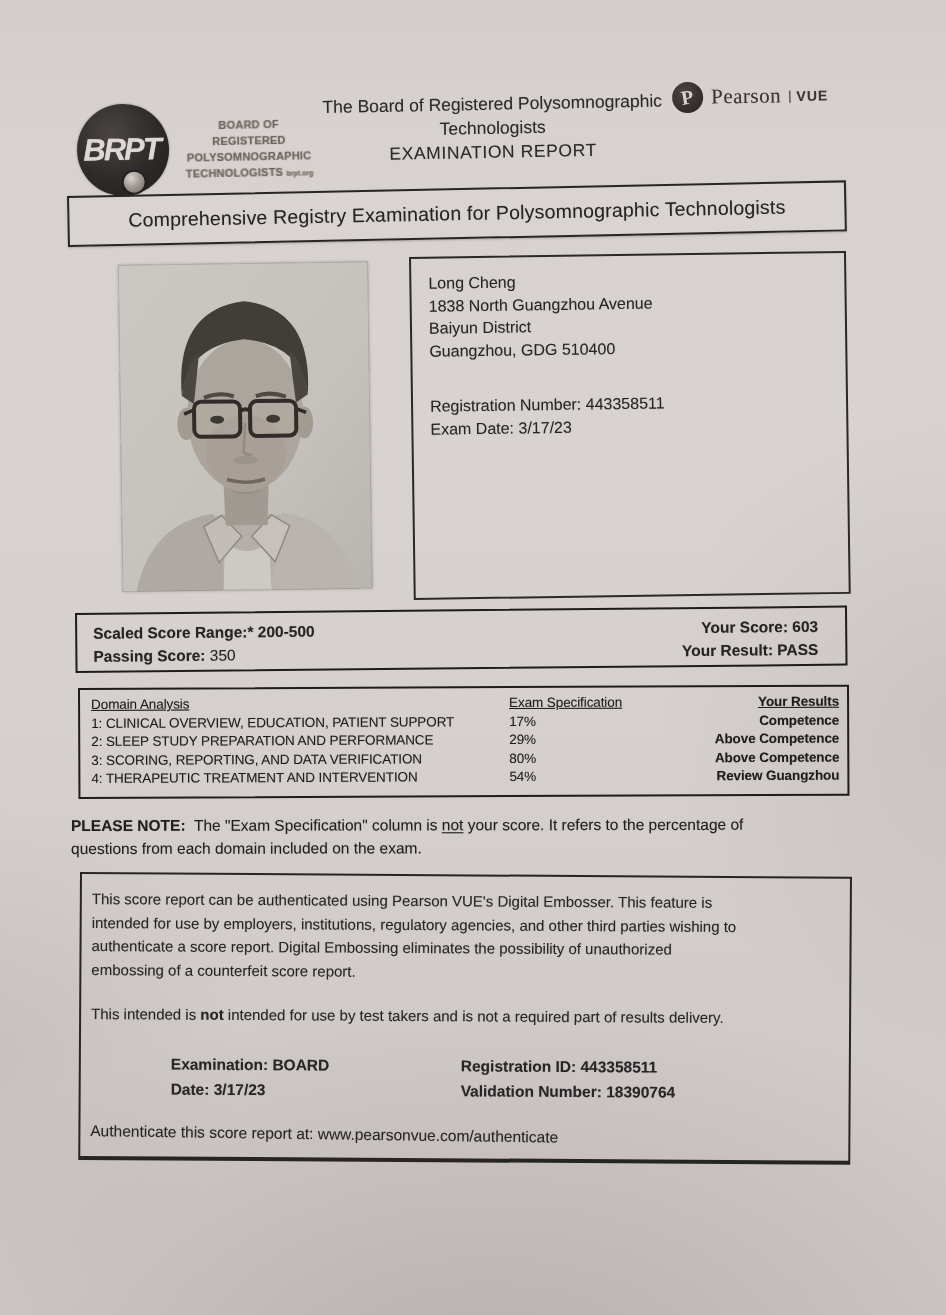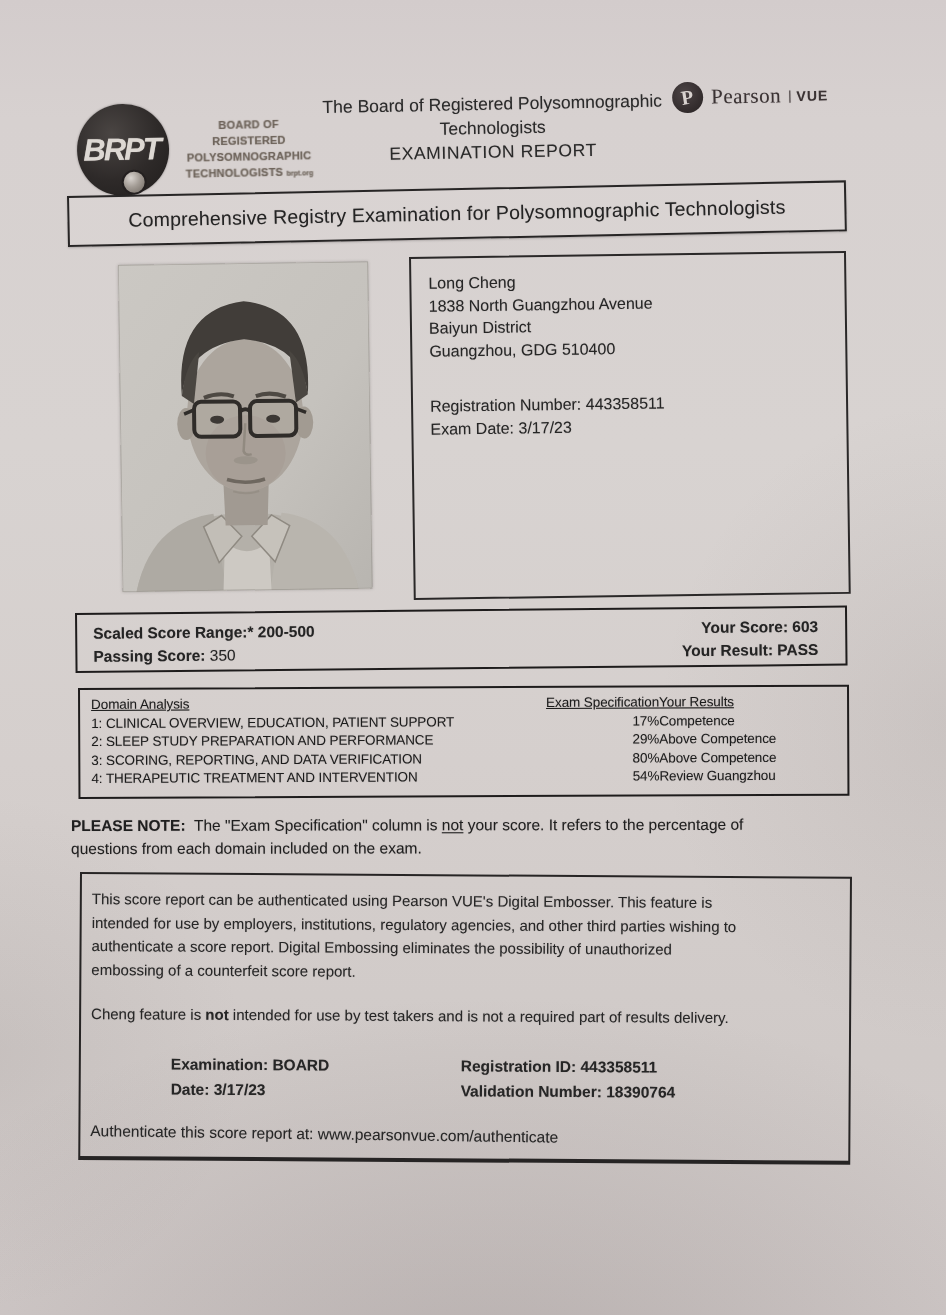--- a/index.html
+++ b/index.html
@@ -95,22 +95,22 @@
   .b { font-weight:bold; }
 
   
   .domain-box {
     position:absolute; left:78px; top:688px; width:771px; height:111px;
     border:2.5px solid #1e1c1c; transform:rotate(-0.25deg); transform-origin:left top;
     padding:6px 8px 0 11px; font-size:13.5px; line-height:18.5px; letter-spacing:-0.1px;
     color:#1c1c1c;
   }
   .dgrid { display:grid; grid-template-columns:1fr 150px 180px; }
-  .dgrid .c2 { text-align:right; }
-  .dgrid .c3 { text-align:left; }
+  .dgrid .c2 { text-align:left; }
+  .dgrid .c3 { text-align:right;font-weight:bold; }
   .dhead { text-decoration:underline; }
 
   
   .note {
     position:absolute; left:71px; top:814px; width:790px;
     transform:rotate(-0.1deg); transform-origin:left top;
     font-size:15.5px; line-height:23px; color:#1f1f1f;
   }
   .note .l1 { white-space:pre; }
   .note u { text-underline-offset:2px; }
@@ -266,21 +266,21 @@
   <div class="note ink">
     <div class="l1"><span class="b">PLEASE NOTE:</span><span>  The "Exam Specification" column is </span><u>not</u><span> your score. It refers to the percentage of</span></div>
     <div>questions from each domain included on the exam.</div>
   </div>
 
   <div class="auth-box ink">
     <div class="p1">This score report can be authenticated using Pearson VUE's Digital Embosser. This feature is</div>
     <div class="p1">intended for use by employers, institutions, regulatory agencies, and other third parties wishing to</div>
     <div class="p1">authenticate a score report.  Digital Embossing eliminates the possibility of unauthorized</div>
     <div class="p1">embossing of a counterfeit score report.</div>
-    <div class="p2"><span>Cheng feature is </span><span class="b">not</span><span> intended for use by test takers and is not a required part of results delivery.</span></div>
+    <div class="p2"><span>This intended is </span><span class="b">not</span><span> intended for use by test takers and is not a required part of results delivery.</span></div>
     <div class="auth-details">
       <div class="col1">
         <div><span>Examination:</span><span> BOARD</span></div>
         <div><span>Date:</span><span> 3/17/23</span></div>
       </div>
       <div class="col2">
         <div><span>Registration ID:</span><span> 443358511</span></div>
         <div><span>Validation Number:</span><span> 18390764</span></div>
       </div>
     </div>

